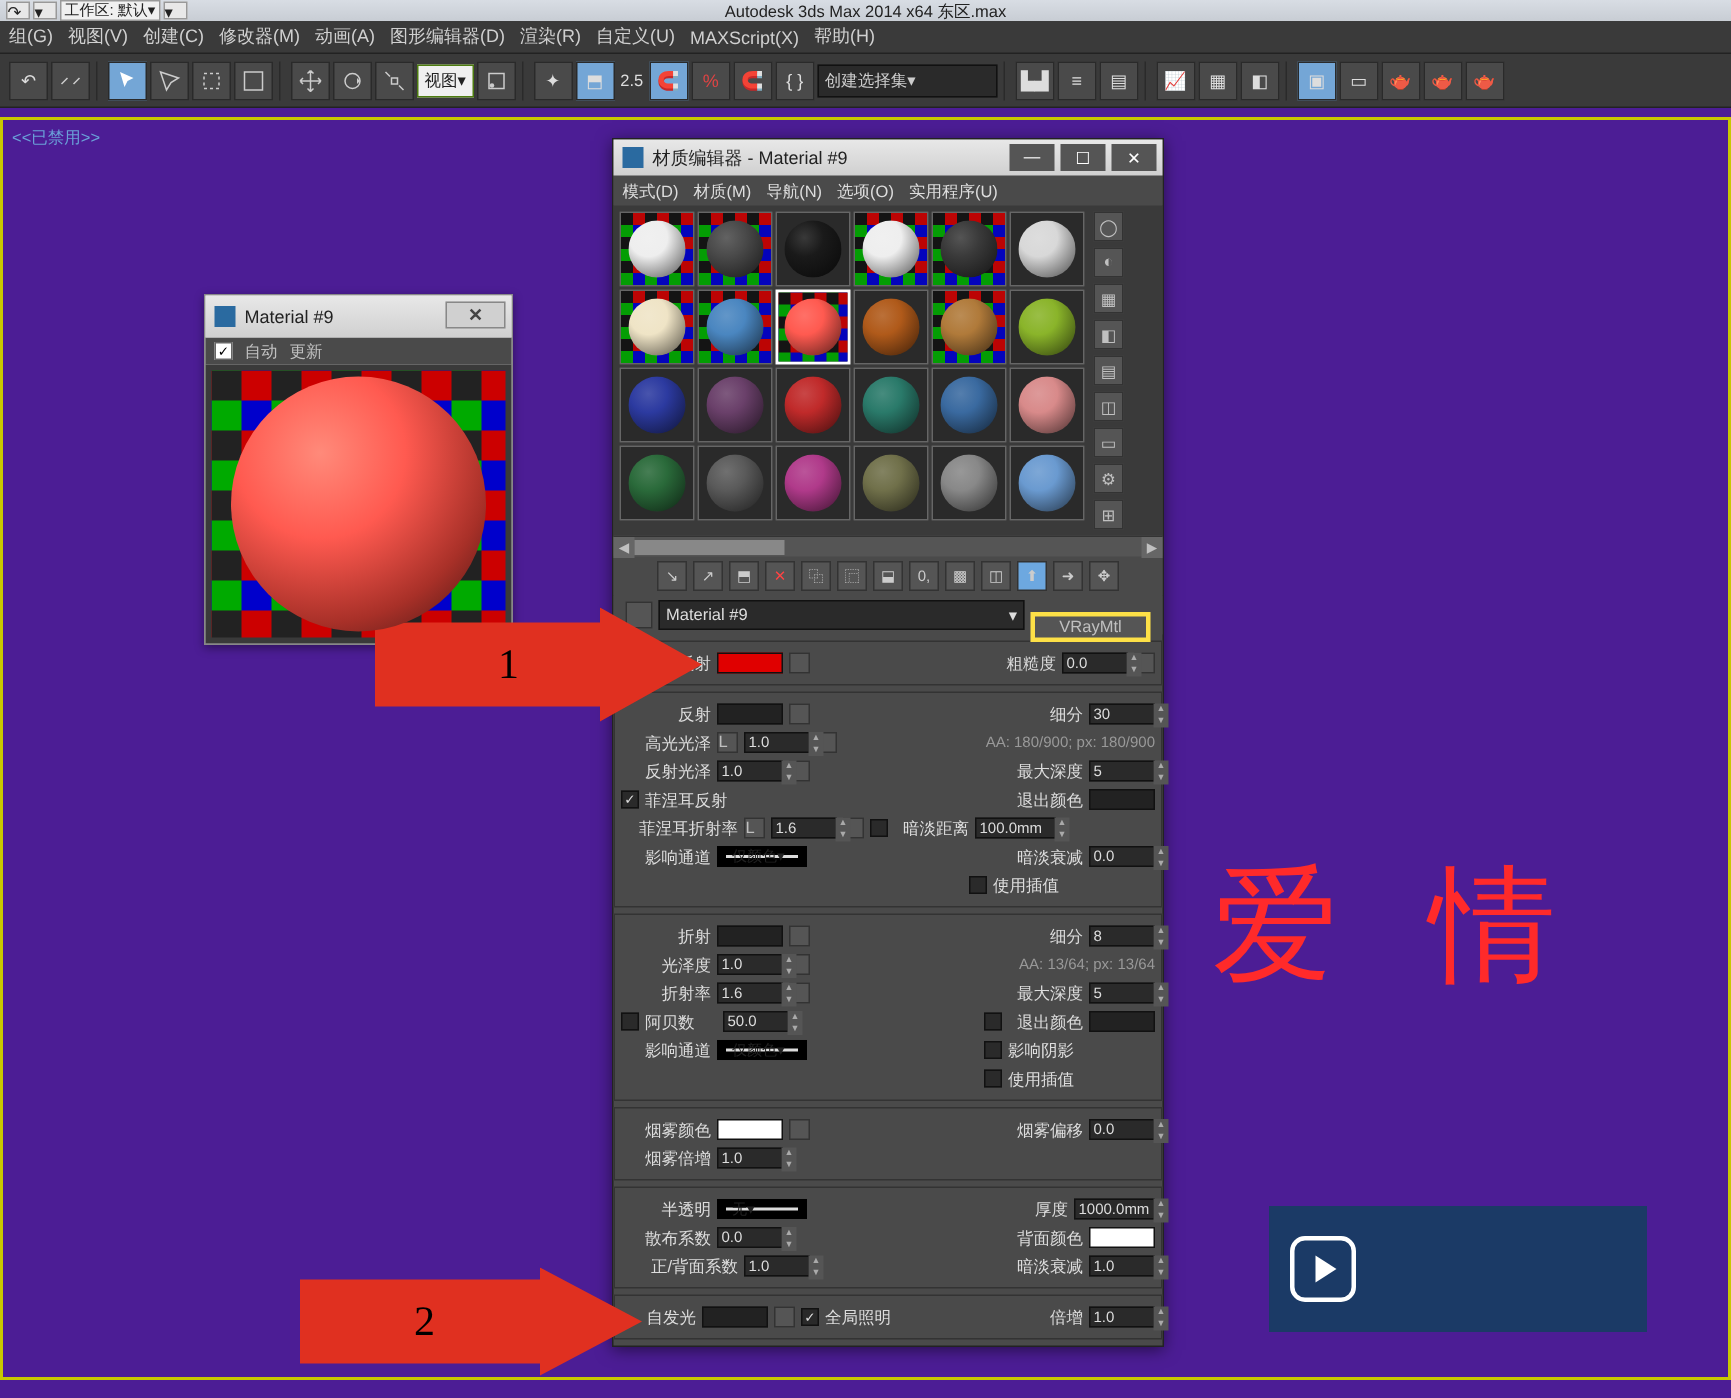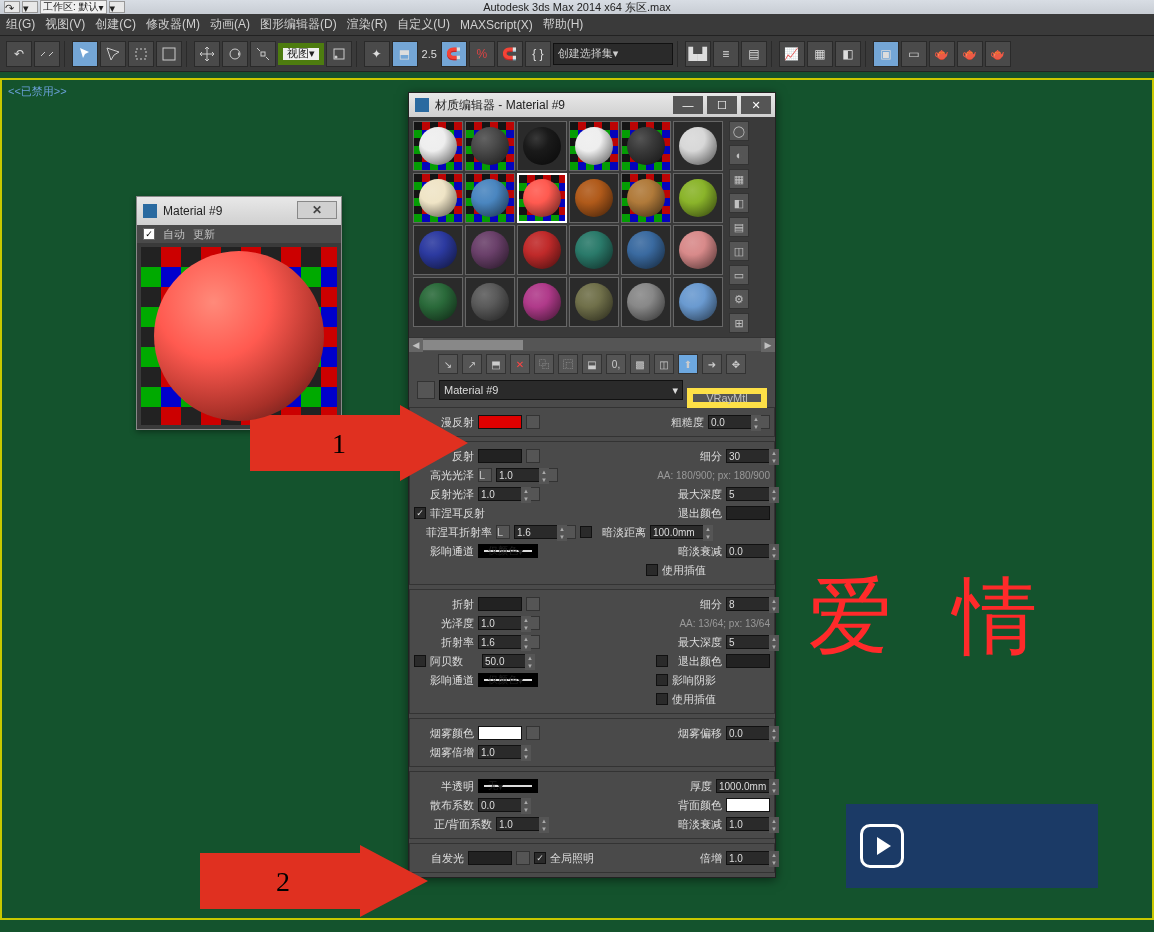--- a/index.html
+++ b/index.html
@@ -14,25 +14,25 @@
 
 .menubar { position: absolute; top: 14px; left: 0; right: 0; height: 22px; background: #3a3a3a; display: flex; align-items: center; padding-left: 6px; gap: 10px; border-bottom: 1px solid #222; }
 .menubar span { color: #d0d0d0; font-size: 12px; cursor: pointer; }
 
 
 .toolbar { position: absolute; top: 36px; left: 0; right: 0; height: 36px; background: #3a3a3a; border-bottom: 1px solid #222; display: flex; align-items: center; padding-left: 6px; gap: 2px; }
 .tbtn { width: 26px; height: 26px; background: #4a4a4a; border: 1px solid #2a2a2a; display: flex; align-items: center; justify-content: center; color: #ddd; font-size: 12px; }
 .tbtn.active { background: #74a6d6; }
 .tbtn svg { width: 16px; height: 16px; }
 .tsep { width: 4px; height: 26px; border-left: 1px solid #2a2a2a; margin: 0 2px; }
-.tcombo { height: 22px; background: #f0f0f0; color: #222; font-size: 11px; padding: 0 4px; display: flex; align-items: center; border: 5px solid #4d7c0f; }
+.tcombo { height: 22px; background: #f0f0f0; color: #222; font-size: 11px; padding: 0 4px; display: flex; align-items: center; border: 1px solid #4d7c0f; }
 .tlabel { color: #ddd; font-size: 11px; margin: 0 2px; }
 
 
-.viewport { position: absolute; top: 72px; left: 0; right: 0; bottom: 0; background: #14532d; }
+.viewport { position: absolute; top: 72px; left: 0; right: 0; bottom: 0; background: #4c1d95; }
 .viewframe { position: absolute; top: 6px; left: 0; right: 0; bottom: 12px; border: 2px solid #c8c800; }
 .vp-label { position: absolute; top: 12px; left: 8px; color: #6aa0d8; font-size: 11px; }
 
 
 .matprev { position: absolute; top: 196px; left: 136px; width: 206px; background: #d6d6d6; border: 1px solid #888; box-shadow: 0 2px 6px rgba(0,0,0,.4); }
 .matprev-title { height: 28px; background: linear-gradient(#e8e8e8,#d0d0d0); display: flex; align-items: center; padding: 0 6px; color: #222; font-size: 12px; position: relative; }
 .matprev-close { position: absolute; right: 4px; top: 4px; width: 40px; height: 18px; background: #d0d0d0; border: 1px solid #888; display: flex; align-items: center; justify-content: center; color: #444; font-weight: bold; }
 .matprev-bar { height: 18px; background: #4a4a4a; display: flex; align-items: center; padding: 0 6px; gap: 8px; }
 .matprev-cb { width: 12px; height: 12px; background: #fff; border: 1px solid #666; display: inline-flex; align-items: center; justify-content: center; font-size: 9px; color: #000; }
 .matprev-body { height: 186px; background: #3a3a3a; display: flex; align-items: center; justify-content: center; position: relative; }
@@ -60,21 +60,21 @@
 .me-scroll .arrow.right { margin-left: auto; }
 
 .me-iconrow { height: 26px; background: #4a4a4a; display: flex; align-items: center; justify-content: center; gap: 4px; padding: 0 6px; }
 .meico { width: 20px; height: 20px; background: #555; border: 1px solid #333; display: flex; align-items: center; justify-content: center; color: #ccc; font-size: 10px; }
 .meico.active { background: #6da8e0; }
 
 .me-namebar { height: 26px; display: flex; align-items: center; gap: 4px; padding: 0 8px; background: #4a4a4a; }
 .dropper { width: 18px; height: 18px; background: #555; border: 1px solid #333; }
 .me-name { flex: 1; height: 20px; background: #2a2a2a; color: #ddd; border: 1px solid #111; padding: 0 4px; display: flex; align-items: center; }
 .me-name .dd { margin-left: auto; }
-.me-type { width: 80px; height: 20px; background: #555; border: 6px solid #fde047; display: flex; align-items: center; justify-content: center; margin-top: 16px; }
+.me-type { width: 80px; height: 20px; background: #555; border: 3px solid #fde047; display: flex; align-items: center; justify-content: center; margin-top: 16px; }
 .prow { display: flex; align-items: center; height: 18px; gap: 4px; margin: 1px 0; }
 .plab { color: #ddd; font-size: 11px; text-align: right; }
 .plab.w60 { width: 60px; }
 .plab.w50 { width: 50px; }
 .swatchbox { width: 44px; height: 14px; border: 1px solid #111; background: #222; }
 .swatchbox.red { background: #e00000; }
 .swatchbox.white { background: #fff; }
 .spinbox { width: 44px; height: 14px; background: #2a2a2a; border: 1px solid #111; color: #ddd; font-size: 10px; display: flex; align-items: center; padding: 0 2px; position: relative; }
 .spinbox .sp { position: absolute; right: -10px; top: -1px; width: 10px; height: 16px; background: #555; display: flex; flex-direction: column; }
 .spinbox .sp div { flex: 1; font-size: 6px; display: flex; align-items: center; justify-content: center; color: #aaa; }
@@ -228,20 +228,27 @@
 </div>
 
 <div class="mateditor">
   <div class="me-title">
     <span style="width:14px;height:14px;background:#2a6aa0;margin-right:6px"></span>
     <span>材质编辑器 - Material #9</span>
     <div class="wbtn" style="right:72px">—</div>
     <div class="wbtn" style="right:38px">☐</div>
     <div class="wbtn" style="right:4px">✕</div>
   </div>
+  <div class="me-menu">
+    <span>模式(D)</span>
+    <span>材质(M)</span>
+    <span>导航(N)</span>
+    <span>选项(O)</span>
+    <span>实用程序(U)</span>
+  </div>
 
   <div class="me-swatches">
     <div class="swatch-grid" id="swgrid">
         <div class="swatch">
           <div class="swcheck"></div>
           <div class="swball" style="background: radial-gradient(circle at 35% 30%, rgba(255, 255, 255, 0.133), rgb(238, 238, 238) 35%, rgba(0, 0, 0, 0.667) 100%), rgb(238, 238, 238);"></div>
         </div>
         <div class="swatch">
           <div class="swcheck"></div>
           <div class="swball" style="background: radial-gradient(circle at 35% 30%, rgba(255, 255, 255, 0.133), rgb(74, 74, 74) 35%, rgba(0, 0, 0, 0.667) 100%), rgb(74, 74, 74);"></div>

